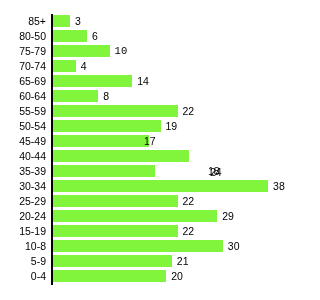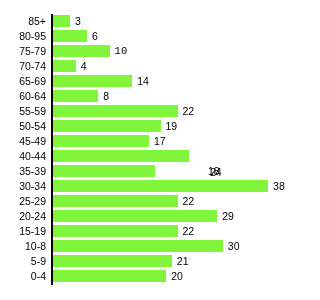--- a/index.html
+++ b/index.html
@@ -92,21 +92,21 @@
     <div class="axis-line"></div>
     <div class="rows" id="rows-container">
         <div class="bar-row">
           <div class="cat-label">85+</div>
           <div class="bar-track">
             <div class="bar" style="width: 16.98px; background: rgb(128, 245, 60);"></div>
             <div class="val-label" style="left: 21.98px;">3</div>
           </div>
         </div>
         <div class="bar-row">
-          <div class="cat-label">80-95</div>
+          <div class="cat-label">80-50</div>
           <div class="bar-track">
             <div class="bar" style="width: 33.96px; background: rgb(128, 245, 60);"></div>
             <div class="val-label" style="left: 38.96px;">6</div>
           </div>
         </div>
         <div class="bar-row">
           <div class="cat-label">75-79</div>
           <div class="bar-track">
             <div class="bar" style="width: 56.6px; background: rgb(128, 245, 60);"></div>
             <div class="val-label" style="left: 61.6px; font-family: Liberation Mono, monospace;">10</div>
@@ -144,21 +144,21 @@
           <div class="cat-label">50-54</div>
           <div class="bar-track">
             <div class="bar" style="width: 107.54px; background: rgb(128, 245, 60);"></div>
             <div class="val-label" style="left: 112.54px;">19</div>
           </div>
         </div>
         <div class="bar-row">
           <div class="cat-label">45-49</div>
           <div class="bar-track">
             <div class="bar" style="width: 96.22px; background: rgb(128, 245, 60);"></div>
-            <div class="val-label" style="left: 101px;">17</div>
+            <div class="val-label" style="left: 91px;">17</div>
           </div>
         </div>
         <div class="bar-row">
           <div class="cat-label">40-44</div>
           <div class="bar-track">
             <div class="bar" style="width: 135.84px; background: rgb(128, 245, 60);"></div>
             <div class="val-label" style="left: 157px; margin-top: 16px;">24</div>
           </div>
         </div>
         <div class="bar-row">

